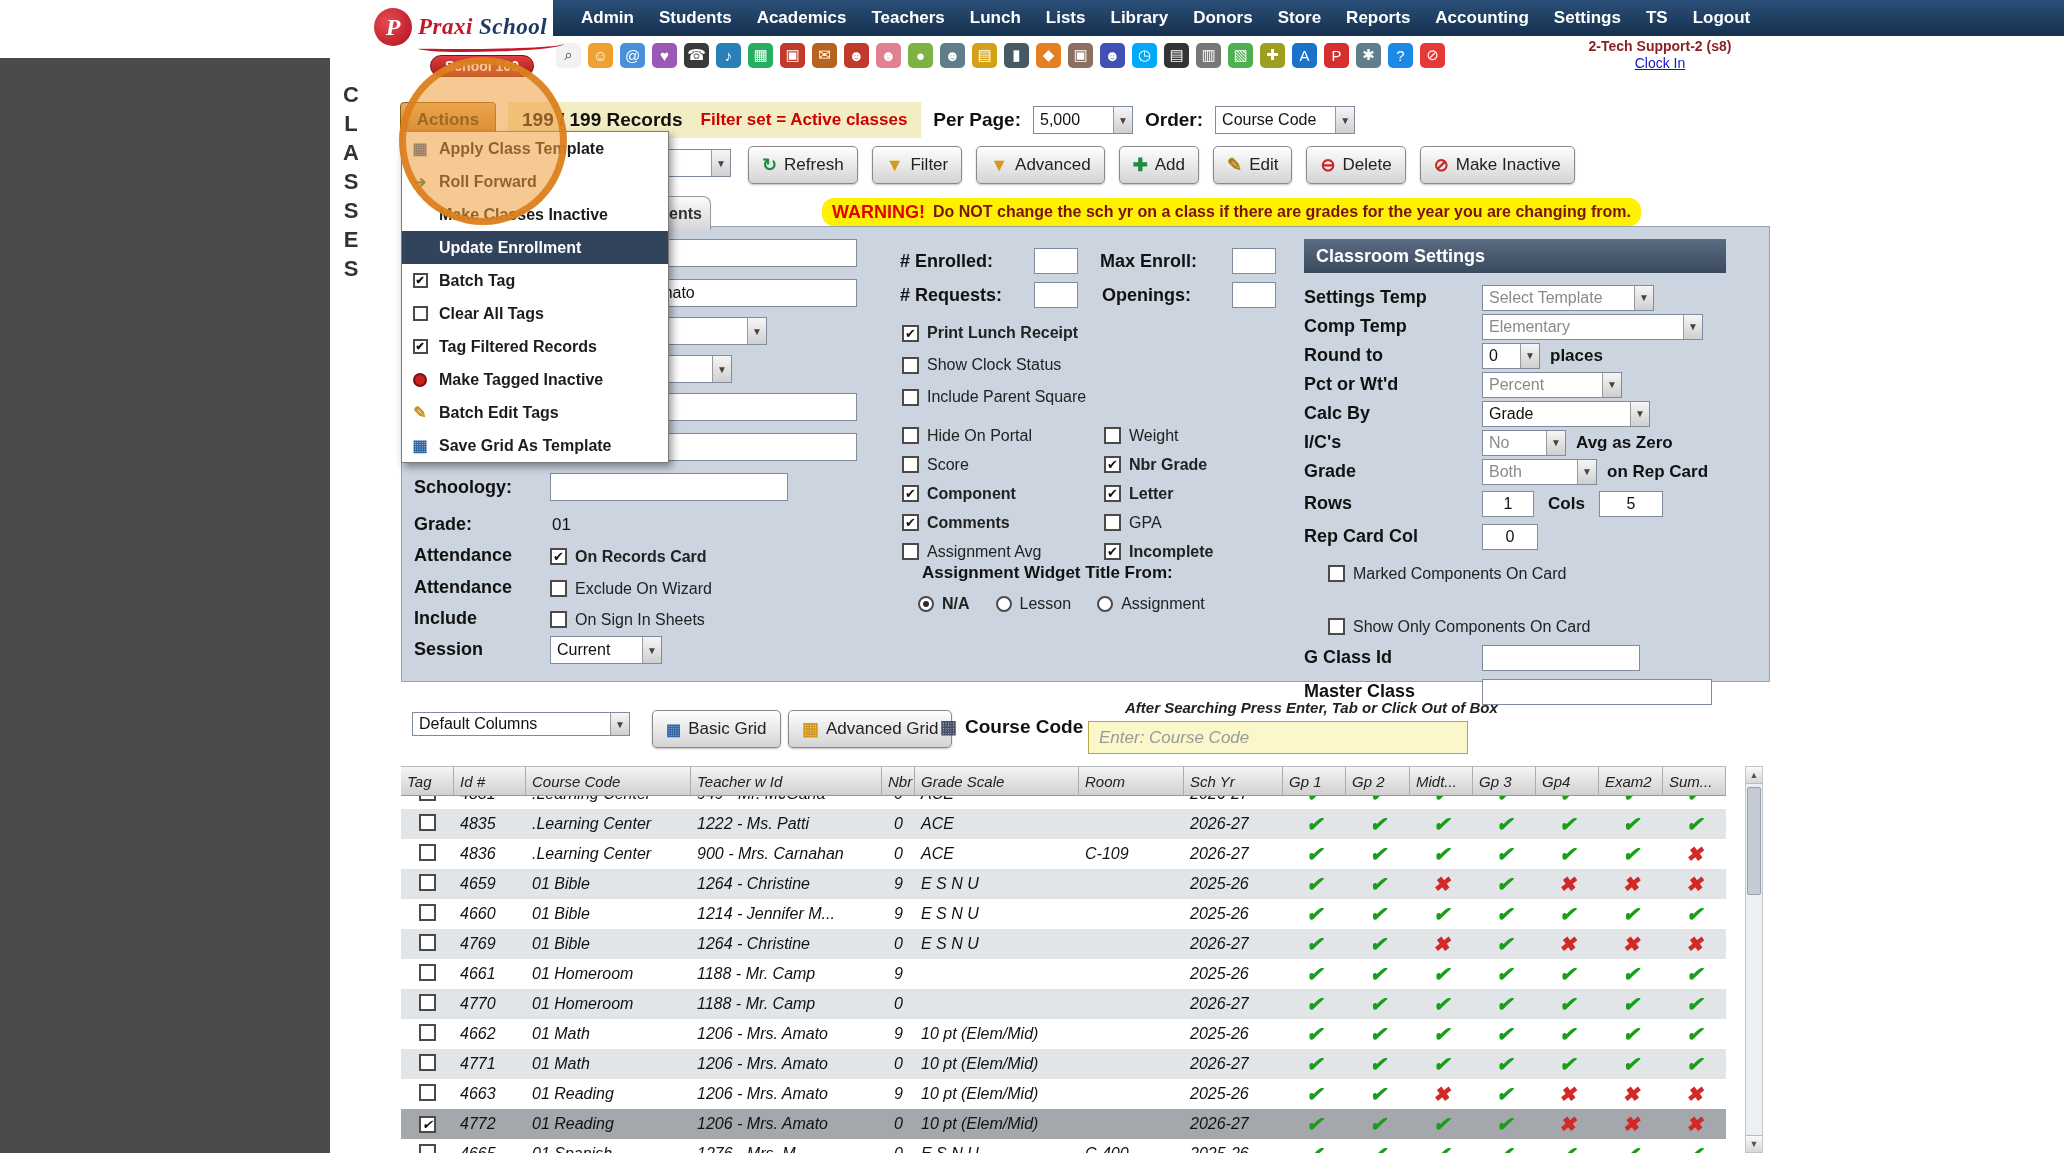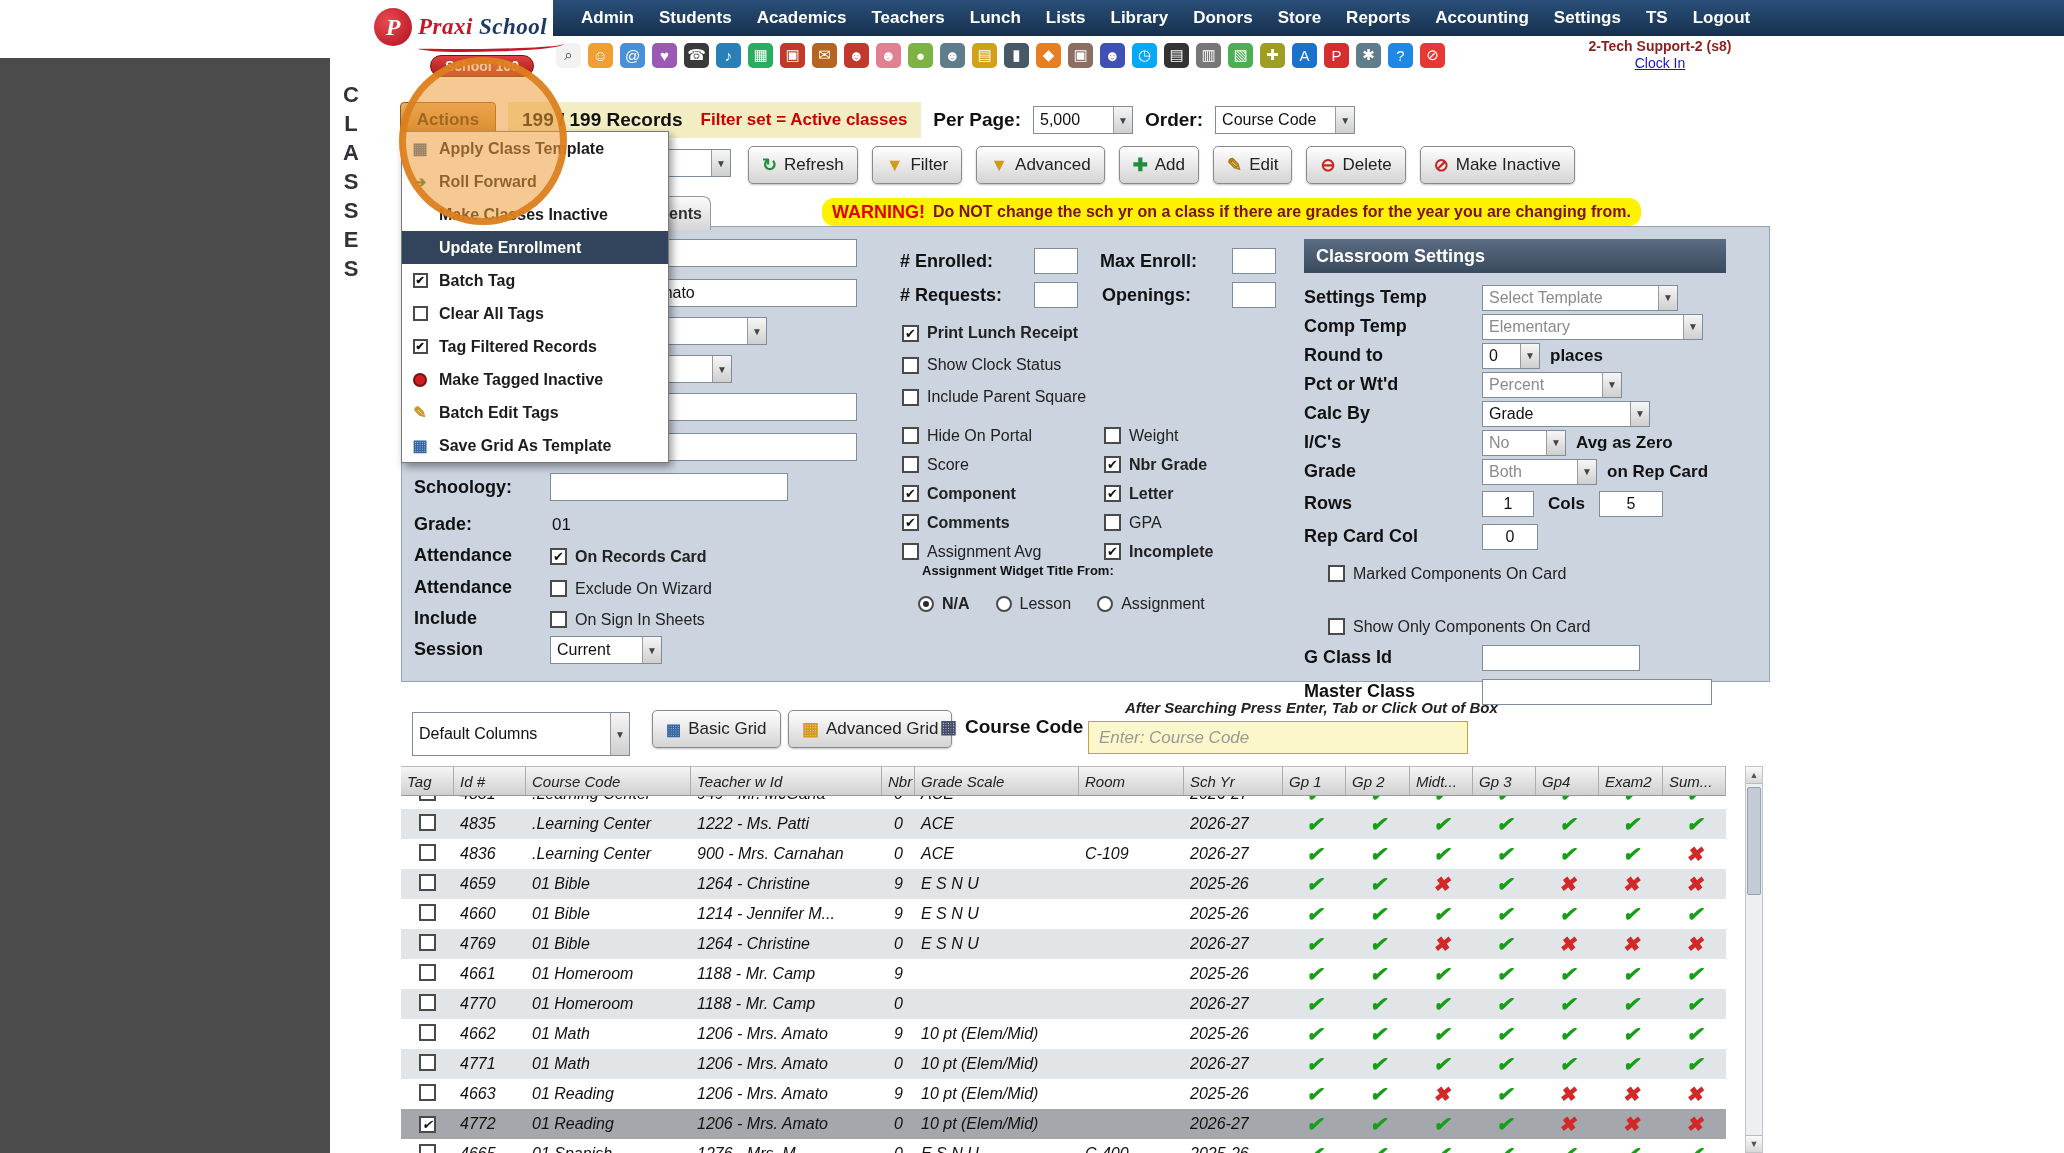--- a/index.html
+++ b/index.html
@@ -65,21 +65,21 @@
   .cbrow.on .cb-label { font-weight:bold; }
   .radio { width:16px; height:16px; border:2px solid #4a4a4a; border-radius:50%; background:#fff; position:relative; flex:0 0 auto; cursor:pointer; }
   .radio.sel2::after { content:""; position:absolute; inset:3px; border-radius:50%; background:#2a2a2a; }
 
   .cs-header { position:absolute; left:902px; top:12px; width:422px; height:34px; background:linear-gradient(#5a6c82,#3a4a5e); color:#fff; font-size:18px; font-weight:bold; display:flex; align-items:center; padding-left:12px; }
   .cs-rows { position:absolute; left:902px; top:56px; width:428px; }
   .cs-row { display:flex; align-items:center; height:29px; }
   .cs-label { width:178px; font-size:18px; font-weight:bold; color:#111; flex:0 0 auto; }
   .cs-suffix { margin-left:10px; font-size:17px; font-weight:bold; color:#111; }
 
-  .gc-colsel { position:absolute; left:412px; top:712px; width:218px; height:44px; }
+  .gc-colsel { position:absolute; left:412px; top:712px; width:218px; height:24px; }
   .gc-basic { position:absolute; left:652px; top:710px; }
   .gc-adv { position:absolute; left:788px; top:710px; }
   .gc-cc { position:absolute; left:940px; top:716px; display:flex; align-items:center; gap:8px; }
   .gc-cc-label { font-size:19px; font-weight:bold; color:#111; }
   .note { position:absolute; left:1125px; top:699px; font-size:15px; font-style:italic; font-weight:bold; color:#222; }
   .search-inp { position:absolute; left:1088px; top:721px; width:380px; height:33px; background:#fcf6cb; border:1px solid #b5a648; font-size:17px; font-style:italic; padding:0 10px; color:#666; outline:none; }
   .search-inp::placeholder { color:#999; font-style:italic; }
 
   .tablewrap { position:absolute; left:401px; top:766px; width:1325px; height:387px; overflow:hidden; background:#fff; }
   .tgrid { display:grid; grid-template-columns:53px 72px 165px 191px 33px 164px 105px 99px 63px 64px 63px 63px 63px 64px 63px;font-style:italic; }
@@ -349,41 +349,41 @@
         <div class="cbrow" style="height: 29px;">
           <span class="cb"></span>
           <span class="cb-label">GPA</span>
         </div>
         <div class="cbrow on" style="height: 29px;">
           <span class="cb checked"></span>
           <span class="cb-label">Incomplete</span>
         </div>
       </div>
 
-    <div class="flabel" style="left:520px; top:336px; font-size:13px;">Assignment Widget Title From:</div>
+    <div class="flabel" style="left:520px; top:336px; font-size:17px;">Assignment Widget Title From:</div>
     <div id="widget-radios" style="position:absolute; left:516px; top:362px; display:flex; gap:26px;">
         <div class="cbrow on">
           <span class="radio sel2"></span>
           <span class="cb-label">N/A</span>
         </div>
         <div class="cbrow">
           <span class="radio"></span>
           <span class="cb-label">Lesson</span>
         </div>
         <div class="cbrow">
           <span class="radio"></span>
           <span class="cb-label">Assignment</span>
         </div>
       </div>
 
     <div class="cs-header">Classroom Settings</div>
     <div class="cs-rows">
       <div class="cs-row">
         <span class="cs-label">Settings Temp</span>
-        <div class="sel h26 dim" style="width:196px;">
+        <div class="sel h26 dim" style="width:172px;">
             <span class="sel-val">Select Template</span>
             <span class="sel-arrow">▼</span>
           </div>
       </div>
       <div class="cs-row">
         <span class="cs-label">Comp Temp</span>
         <div class="sel h26 dim" style="width:221px;">
             <span class="sel-val">Elementary</span>
             <span class="sel-arrow">▼</span>
           </div>

